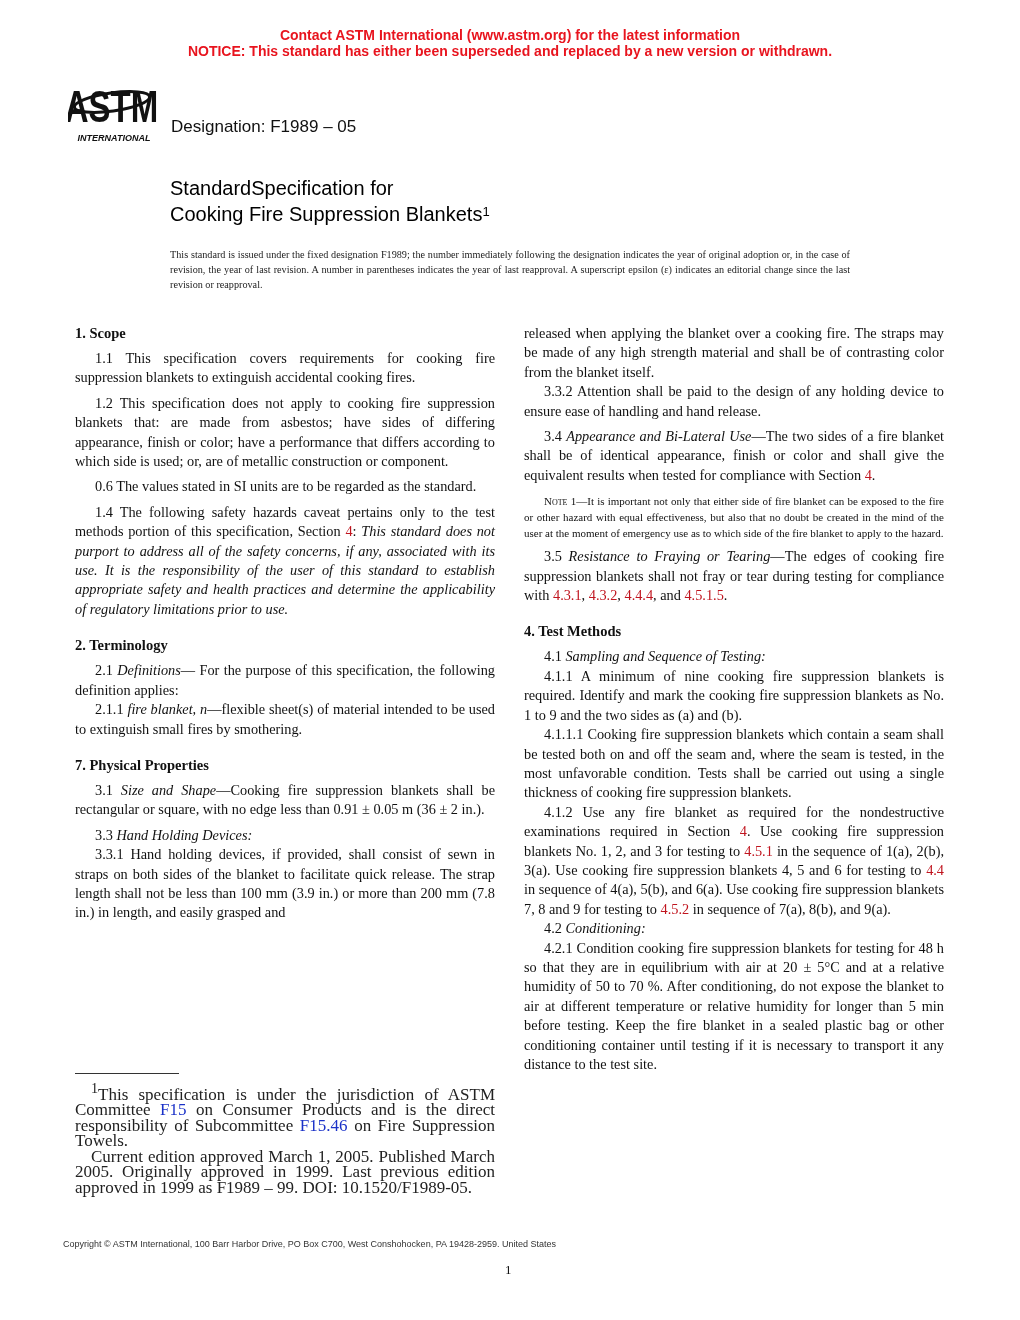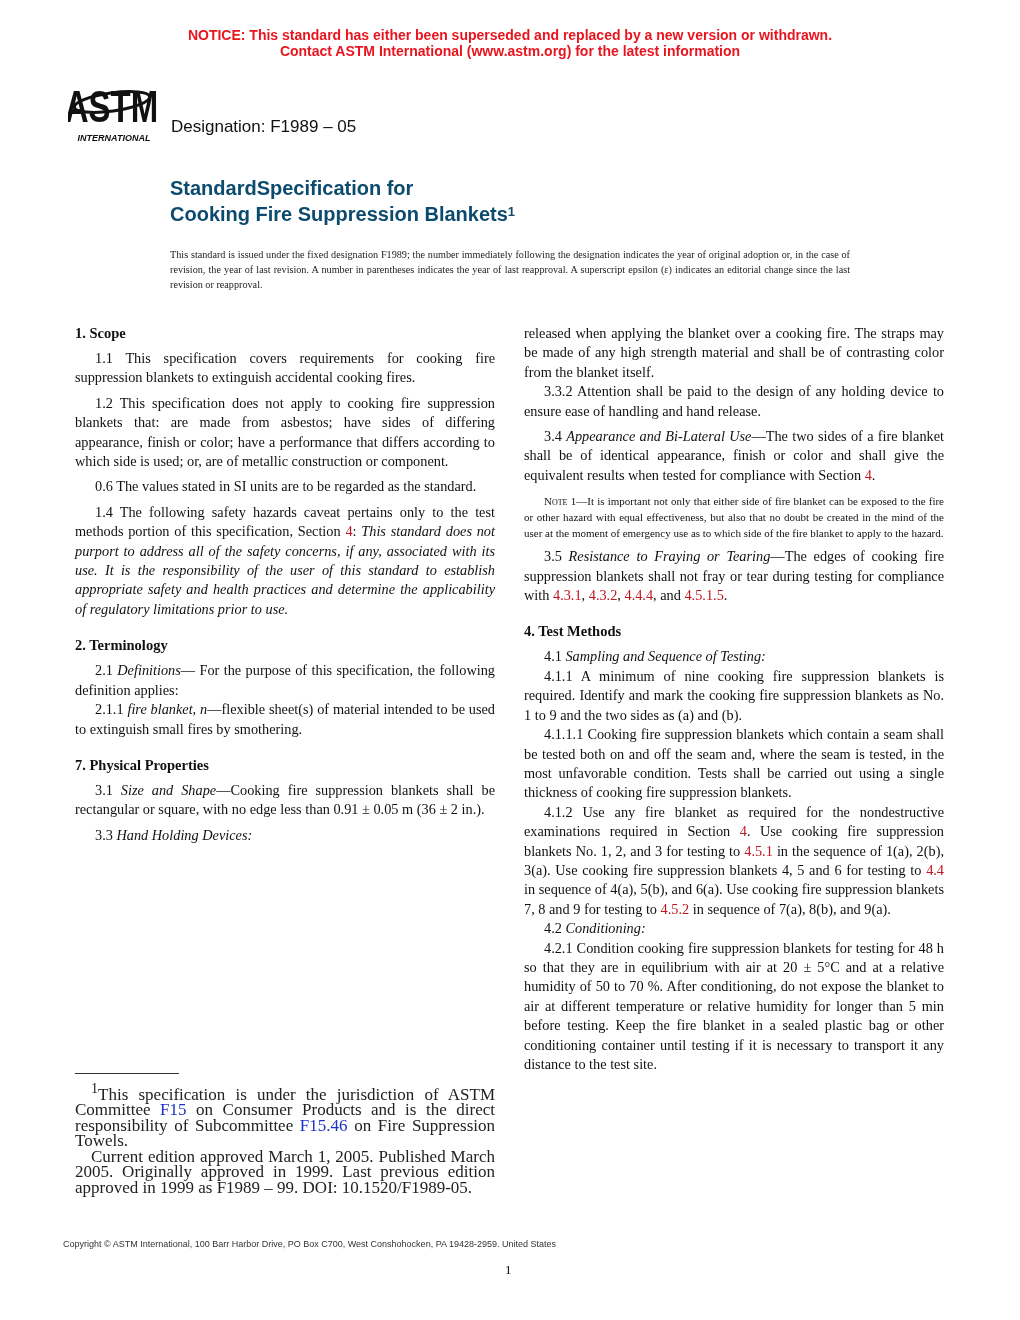--- a/index.html
+++ b/index.html
@@ -1,20 +1,20 @@
 <!DOCTYPE html>
 <html><head>
 <meta charset="utf-8">
 <style>
   html, body { margin:0; padding:0; background:#ffffff; }
   body { width:1020px; height:1320px; position:relative; overflow:hidden; color:#111; }
   .notice { position:absolute; top:27px; left:0; width:1020px; text-align:center; color:#e8141e; font-family:"Liberation Sans", sans-serif; font-weight:bold; font-size:14px; line-height:16px; }
   .logo { position:absolute; left:68px; top:72px; width:92px; height:72px; }
   .designation { position:absolute; left:171px; top:117px; font-family:"Liberation Sans", sans-serif; font-size:17px; }
-  .title { position:absolute; left:170px; top:175px; font-family:"Liberation Sans", sans-serif; font-size:20px; line-height:26px; font-weight:bold; color:#0c4a6e; }
+  .title { position:absolute; left:170px; top:175px; font-family:"Liberation Sans", sans-serif; font-size:20px; line-height:26px; font-weight:normal; color:#000000; }
   .title sup { font-size:13px; vertical-align:top; position:relative; top:-2px; }
   .intro { position:absolute; left:170px; top:247px; width:680px; font-family:"Liberation Serif", serif; font-size:10.2px; line-height:15px; color:#222; text-align:justify; }
   .col { position:absolute; top:324px; width:420px; font-family:"Liberation Serif", serif; font-size:14.3px; line-height:19.4px; color:#111; }
   .col.left { left:75px; }
   .col.right { left:524px; }
   .col p { margin:0; text-align:justify; text-indent:20px; }
   .col p.noind { text-indent:0; }
   .col h2 { margin:0; font-size:14.5px; font-weight:bold; line-height:19px; }
   .gap6 { margin-top:6px !important; }
   .gap18 { margin-top:17px !important; }
@@ -25,22 +25,22 @@
   .fnrule { position:absolute; left:75px; top:1073px; width:104px; border-top:1px solid #333; }
   .footnote { position:absolute; left:75px; top:1081px; width:420px; font-family:"Liberation Serif", serif; font-size:17px; line-height:15.5px; text-align:justify; color:#222; }
   .footnote p { margin:0; text-indent:16px; }
   .copyright { position:absolute; left:63px; top:1239px; font-family:"Liberation Sans", sans-serif; font-size:9px; color:#333; }
   .pagenum { position:absolute; left:505px; top:1262px; font-family:"Liberation Serif", serif; font-size:13px; }
 </style>
 </head>
 <body>
 
 <div class="notice">
+  <div>Contact ASTM International (www.astm.org) for the latest information</div>
   <div>NOTICE: This standard has either been superseded and replaced by a new version or withdrawn.</div>
-  <div>Contact ASTM International (www.astm.org) for the latest information</div>
 </div>
 
 <div class="logo">
   <svg width="92" height="72" viewBox="0 0 92 72">
     <ellipse cx="44" cy="30" rx="38" ry="9" fill="none" stroke="#111" stroke-width="3" transform="rotate(-8 44 30)"></ellipse>
     <text x="44" y="50" text-anchor="middle" font-family="Liberation Sans, sans-serif" font-weight="bold" font-size="44" transform="scale(0.75,1) translate(14,0)" fill="#111">ASTM</text>
     <text x="46" y="69" text-anchor="middle" font-family="Liberation Sans, sans-serif" font-weight="bold" font-style="italic" font-size="9" fill="#111">INTERNATIONAL</text>
   </svg>
 </div>
 
@@ -60,20 +60,21 @@
   <p class="gap6">0.6  The values stated in SI units are to be regarded as the standard.</p>
   <p class="gap6"><span>1.4  The following safety hazards caveat pertains only to the test methods portion of this specification, Section </span><span class="ref">4</span><span>: </span><i>This standard does not purport to address all of the safety concerns, if any, associated with its use. It is the responsibility of the user of this standard to establish appropriate safety and health practices and determine the applicability of regulatory limitations prior to use.</i></p>
 
   <h2 class="gap18">2.  Terminology</h2>
   <p class="gap6"><span>2.1  </span><i>Definitions</i><span>— For the purpose of this specification, the following definition applies:</span></p>
   <p><span>2.1.1  </span><i>fire blanket, n</i><span>—flexible sheet(s) of material intended to be used to extinguish small fires by smothering.</span></p>
 
   <h2 class="gap18">7.  Physical Properties</h2>
   <p class="gap6"><span>3.1  </span><i>Size and Shape</i><span>—Cooking fire suppression blankets shall be rectangular or square, with no edge less than 0.91 ± 0.05 m (36 ± 2 in.).</span></p>
   <p class="gap6"><span>3.3  </span><i>Hand Holding Devices:</i></p>
+  <p>3.3.1  Hand holding devices, if provided, shall consist of sewn in straps on both sides of the blanket to facilitate quick release. The strap length shall not be less than 100 mm (3.9 in.) or more than 200 mm (7.8 in.) in length, and easily grasped and</p>
 </div>
 
 <div class="fnrule"></div>
 <div class="footnote">
   <p><sup>1</sup><span>This specification is under the jurisdiction of ASTM Committee </span><span class="flink">F15</span><span> on Consumer Products and is the direct responsibility of Subcommittee </span><span class="flink">F15.46</span><span> on Fire Suppression Towels.</span></p>
   <p>Current edition approved March 1, 2005. Published March 2005. Originally approved in 1999. Last previous edition approved in 1999 as F1989 – 99. DOI: 10.1520/F1989-05.</p>
 </div>
 
 <div class="col right">
   <p class="noind">released when applying the blanket over a cooking fire. The straps may be made of any high strength material and shall be of contrasting color from the blanket itself.</p>

